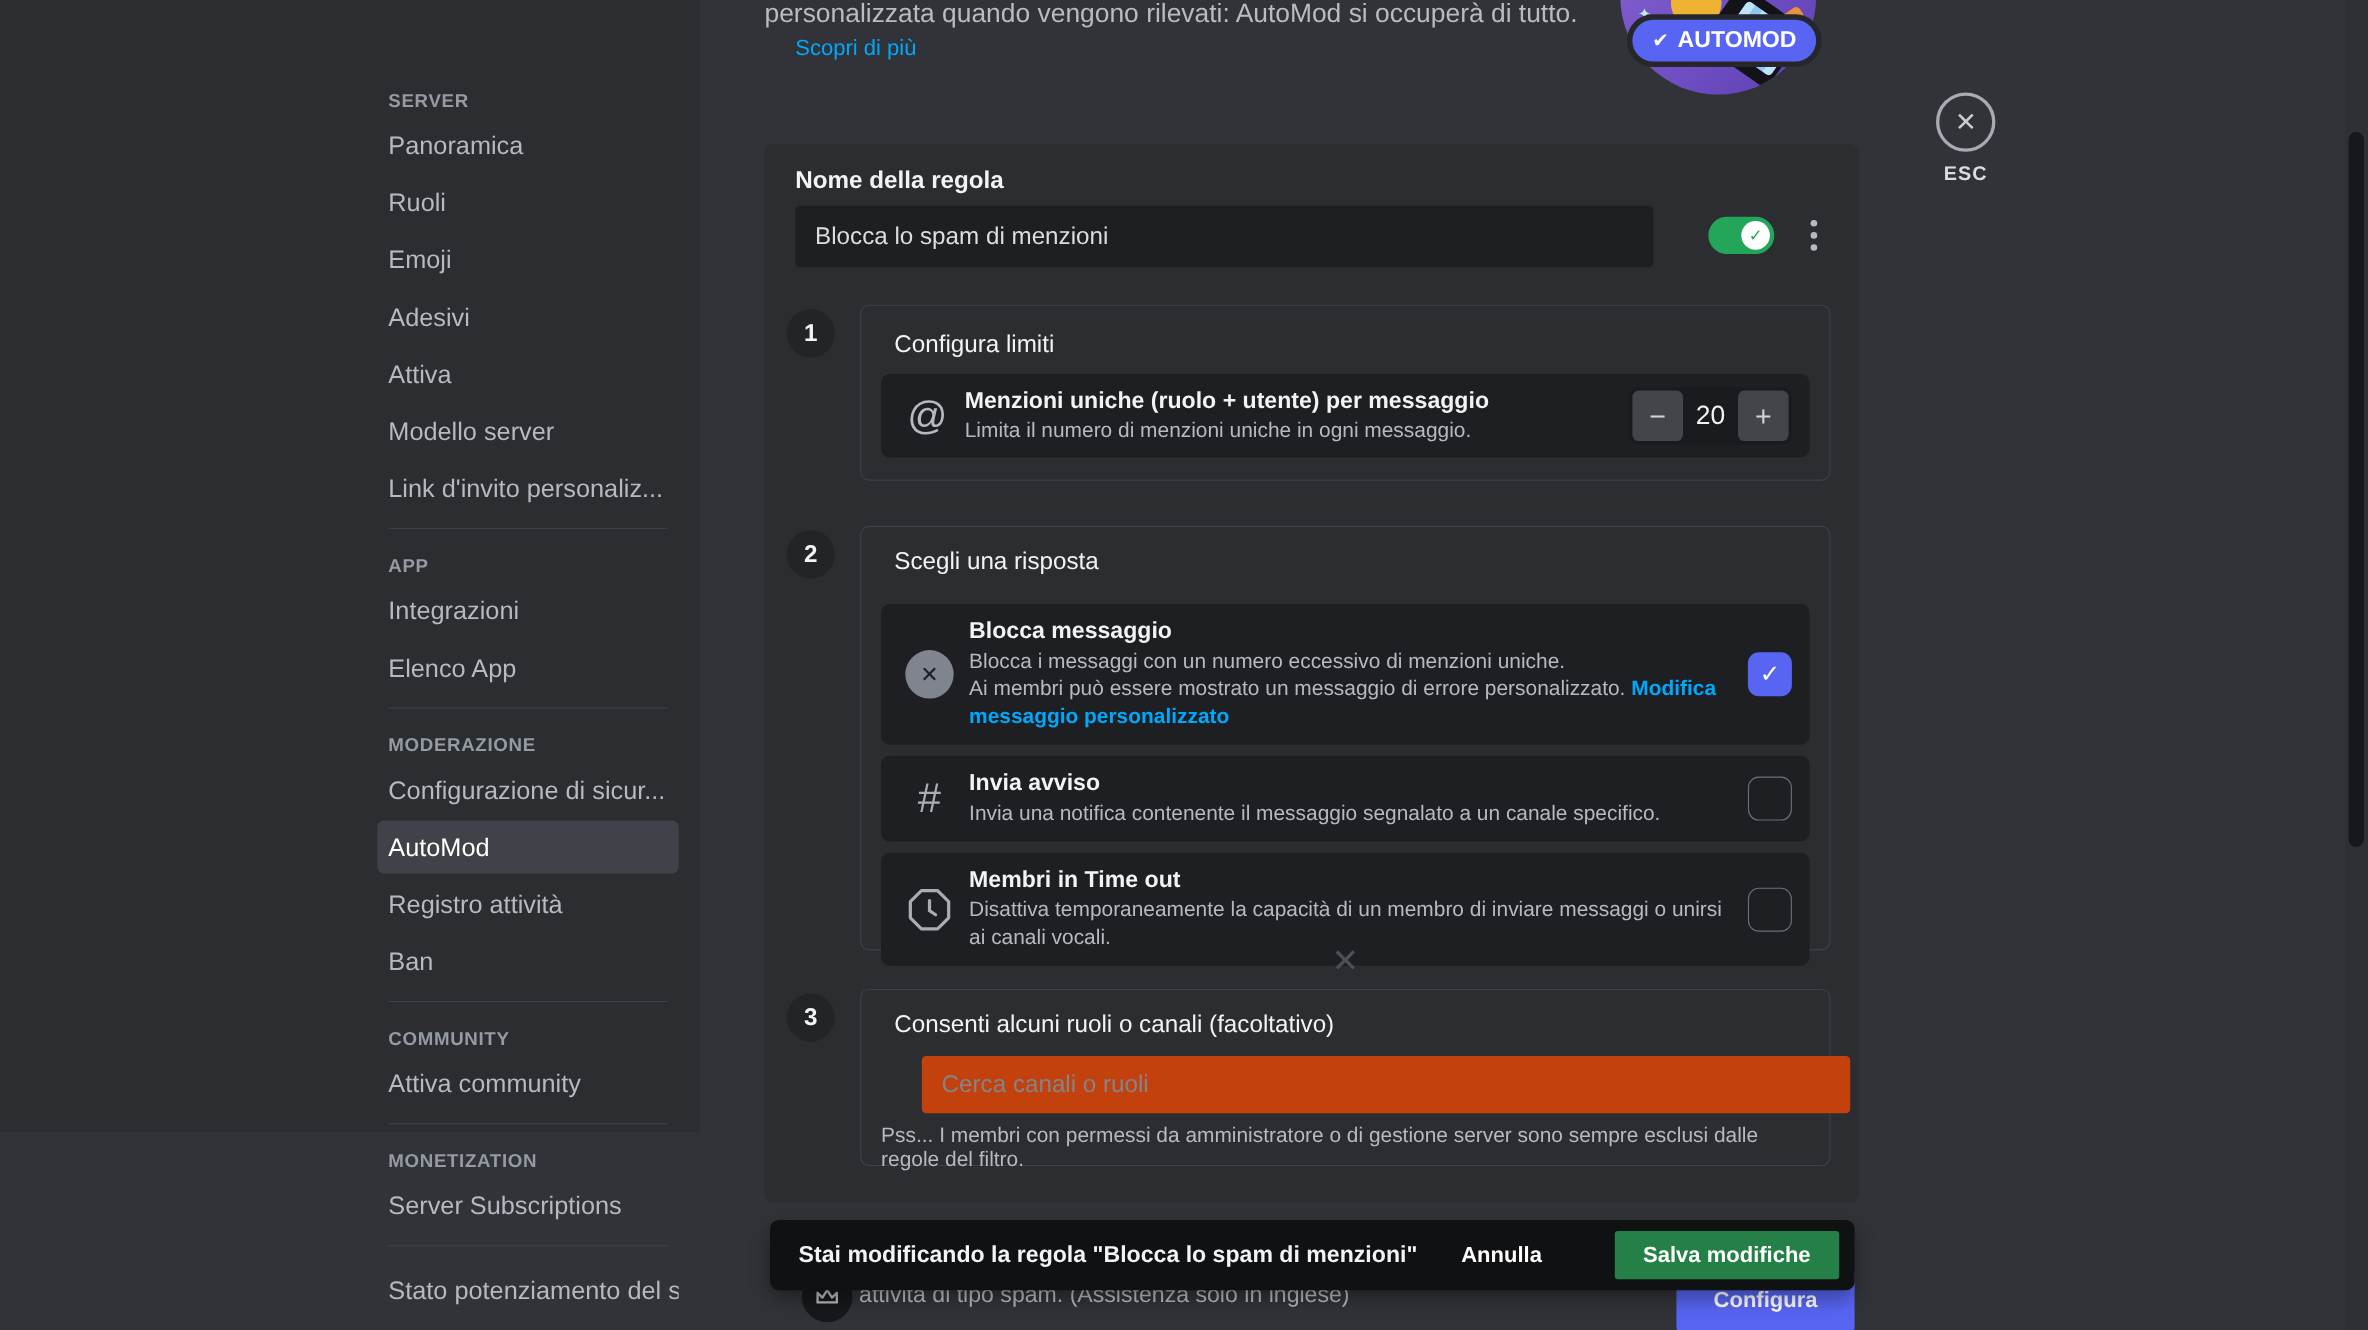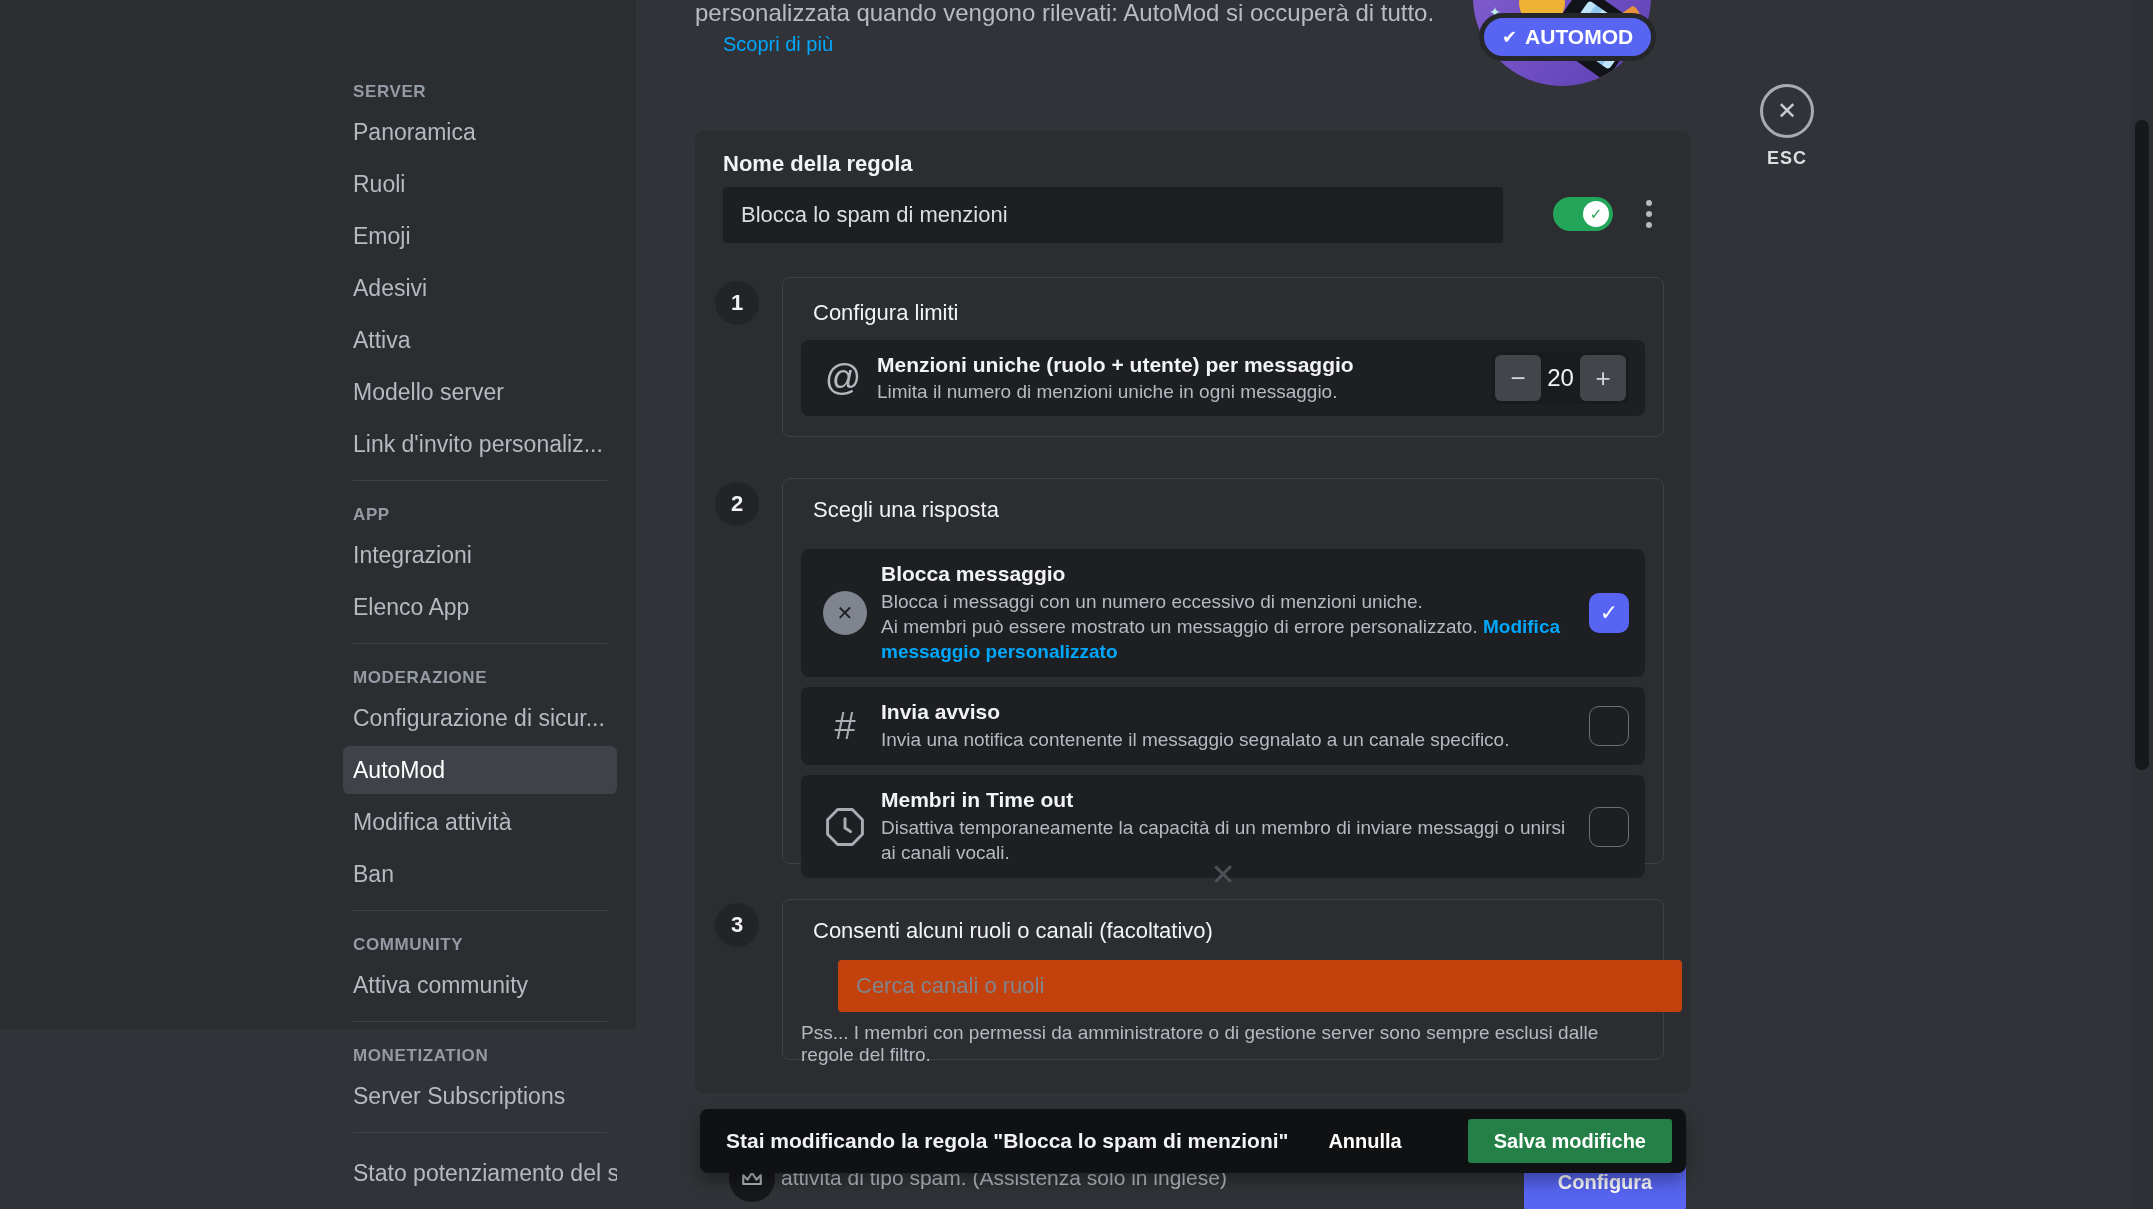--- a/index.html
+++ b/index.html
@@ -51,21 +51,21 @@
   
   .limit-row { position:absolute; left:18px; top:62px; width:844px; height:76px; background:#1e1f22; border-radius:8px;
                display:flex; align-items:center; padding:0 16px; }
   .at-icon { font-size:36px; color:#b5bac1; width:52px; text-align:center; flex:none; }
   .limit-text { flex:1; padding-left:8px; }
   .limit-title { font-size:21px; font-weight:bold; color:#f2f3f5; margin-bottom:4px; }
   .limit-desc { font-size:19px; color:#b5bac1; }
   .stepper { flex:none; display:flex; align-items:center; background:#1a1b1e; border-radius:8px; padding:3px; }
   .step-btn { width:46px; height:46px; background:#43454b; border:none; border-radius:6px; color:#d0d3d8;
               font-size:26px; cursor:pointer; display:flex; align-items:center; justify-content:center; }
-  .step-val { width:39px; text-align:center; font-size:24px; color:#f2f3f5; }
+  .step-val { width:50px; text-align:center; font-size:24px; color:#f2f3f5; }
   .flow-glyph { position:absolute; left:87px; width:882px; text-align:center; color:#4e5058; font-weight:bold; }
   
   .opt-rows { position:absolute; left:18px; top:70px; width:844px; display:flex; flex-direction:column; gap:10px; }
   .opt-row { background:#1e1f22; border-radius:8px; display:flex; align-items:center; padding:13px 16px; }
   .opt-icon { width:56px; flex:none; display:flex; align-items:center; justify-content:center; }
   .xcircle { width:44px; height:44px; border-radius:50%; background:#80848e; color:#1e1f22; font-size:20px;
              font-weight:bold; display:flex; align-items:center; justify-content:center; }
   .hash-icon { font-size:38px; color:#a8adb4; font-weight:300; }
   .opt-text { flex:1; padding-left:8px; padding-right:14px; }
   .opt-title { font-size:21px; font-weight:bold; color:#f2f3f5; margin-bottom:3px; }
@@ -117,21 +117,21 @@
     <div class="nav-item">Modello server</div>
     <div class="nav-item">Link d'invito personaliz...</div>
     <div class="nav-divider"></div>
     <div class="nav-header">APP</div>
     <div class="nav-item">Integrazioni</div>
     <div class="nav-item">Elenco App</div>
     <div class="nav-divider"></div>
     <div class="nav-header">MODERAZIONE</div>
     <div class="nav-item">Configurazione di sicur...</div>
     <div class="nav-item active">AutoMod</div>
-    <div class="nav-item">Modifica attività</div>
+    <div class="nav-item">Registro attività</div>
     <div class="nav-item">Ban</div>
     <div class="nav-divider"></div>
     <div class="nav-header">COMMUNITY</div>
     <div class="nav-item">Attiva community</div>
     <div class="nav-divider"></div>
     <div class="nav-header">MONETIZATION</div>
     <div class="nav-item">Server Subscriptions</div>
     <div class="nav-divider"></div>
     <div class="nav-item">Stato potenziamento del s...</div>
   </nav>

